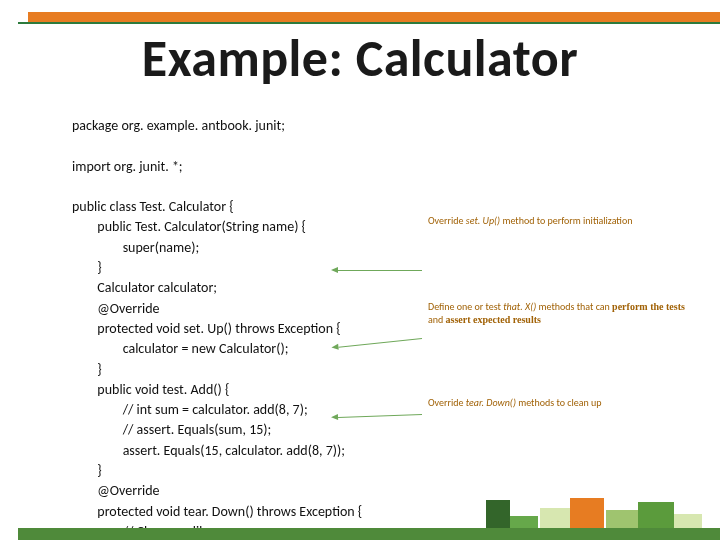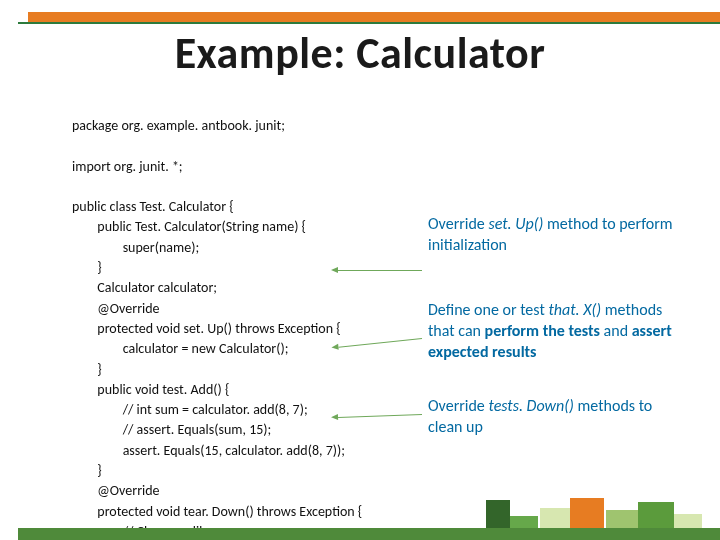--- a/index.html
+++ b/index.html
@@ -28,46 +28,46 @@
     right: 0;
     height: 2px;
     background: #2d7a3c;
   }
   .title {
     position: absolute;
     top: 26px;
     left: 0;
     right: 0;
     text-align: center;
-    font-size: 44px;
+    font-size: 52px;
     font-weight: 700;
     color: #1a1a1a;
     letter-spacing: 0.5px;
   }
   .code {
     position: absolute;
     top: 116px;
     left: 72px;
     width: 340px;
     font-size: 14px;
     line-height: 1.45;
     white-space: pre;
     color: #111;
     font-family: "Segoe UI", Calibri, Arial, sans-serif;
   }
   .note {
     position: absolute;
     left: 428px;
     width: 260px;
-    font-size: 16px;
+    font-size: 10px;
     line-height: 1.3;
-    color: #0369a1;
+    color: #a16207;
   }
   .note .hl { font-style: italic; }
-  .note b { font-weight: 700; }
+  .note b { font-weight: 700; font-family: Liberation Serif, serif; }
   .note1 { top: 214px; }
   .note2 { top: 300px; }
   .note3 { top: 396px; }
   .arrow {
     position: absolute;
     height: 1px;
     background: #6fa85a;
   }
   .arrow::before {
     content: "";
@@ -143,21 +143,21 @@
 
 <div class="note note1">
   <span>Override </span><span class="hl">set. Up()</span><span> method to perform initialization</span>
 </div>
 
 <div class="note note2">
   <span>Define one or test </span><span class="hl">that. X()</span><span> methods that can </span><b>perform the tests</b><span> and </span><b>assert expected results</b>
 </div>
 
 <div class="note note3">
-  <span>Override </span><span class="hl">tests. Down()</span><span> methods to clean up</span>
+  <span>Override </span><span class="hl">tear. Down()</span><span> methods to clean up</span>
 </div>
 
 <div class="bottom-decor">
   <div class="base"></div>
   <div class="b1"></div>
   <div class="b2"></div>
   <div class="b3"></div>
   <div class="b4"></div>
   <div class="b5"></div>
   <div class="b6"></div>

